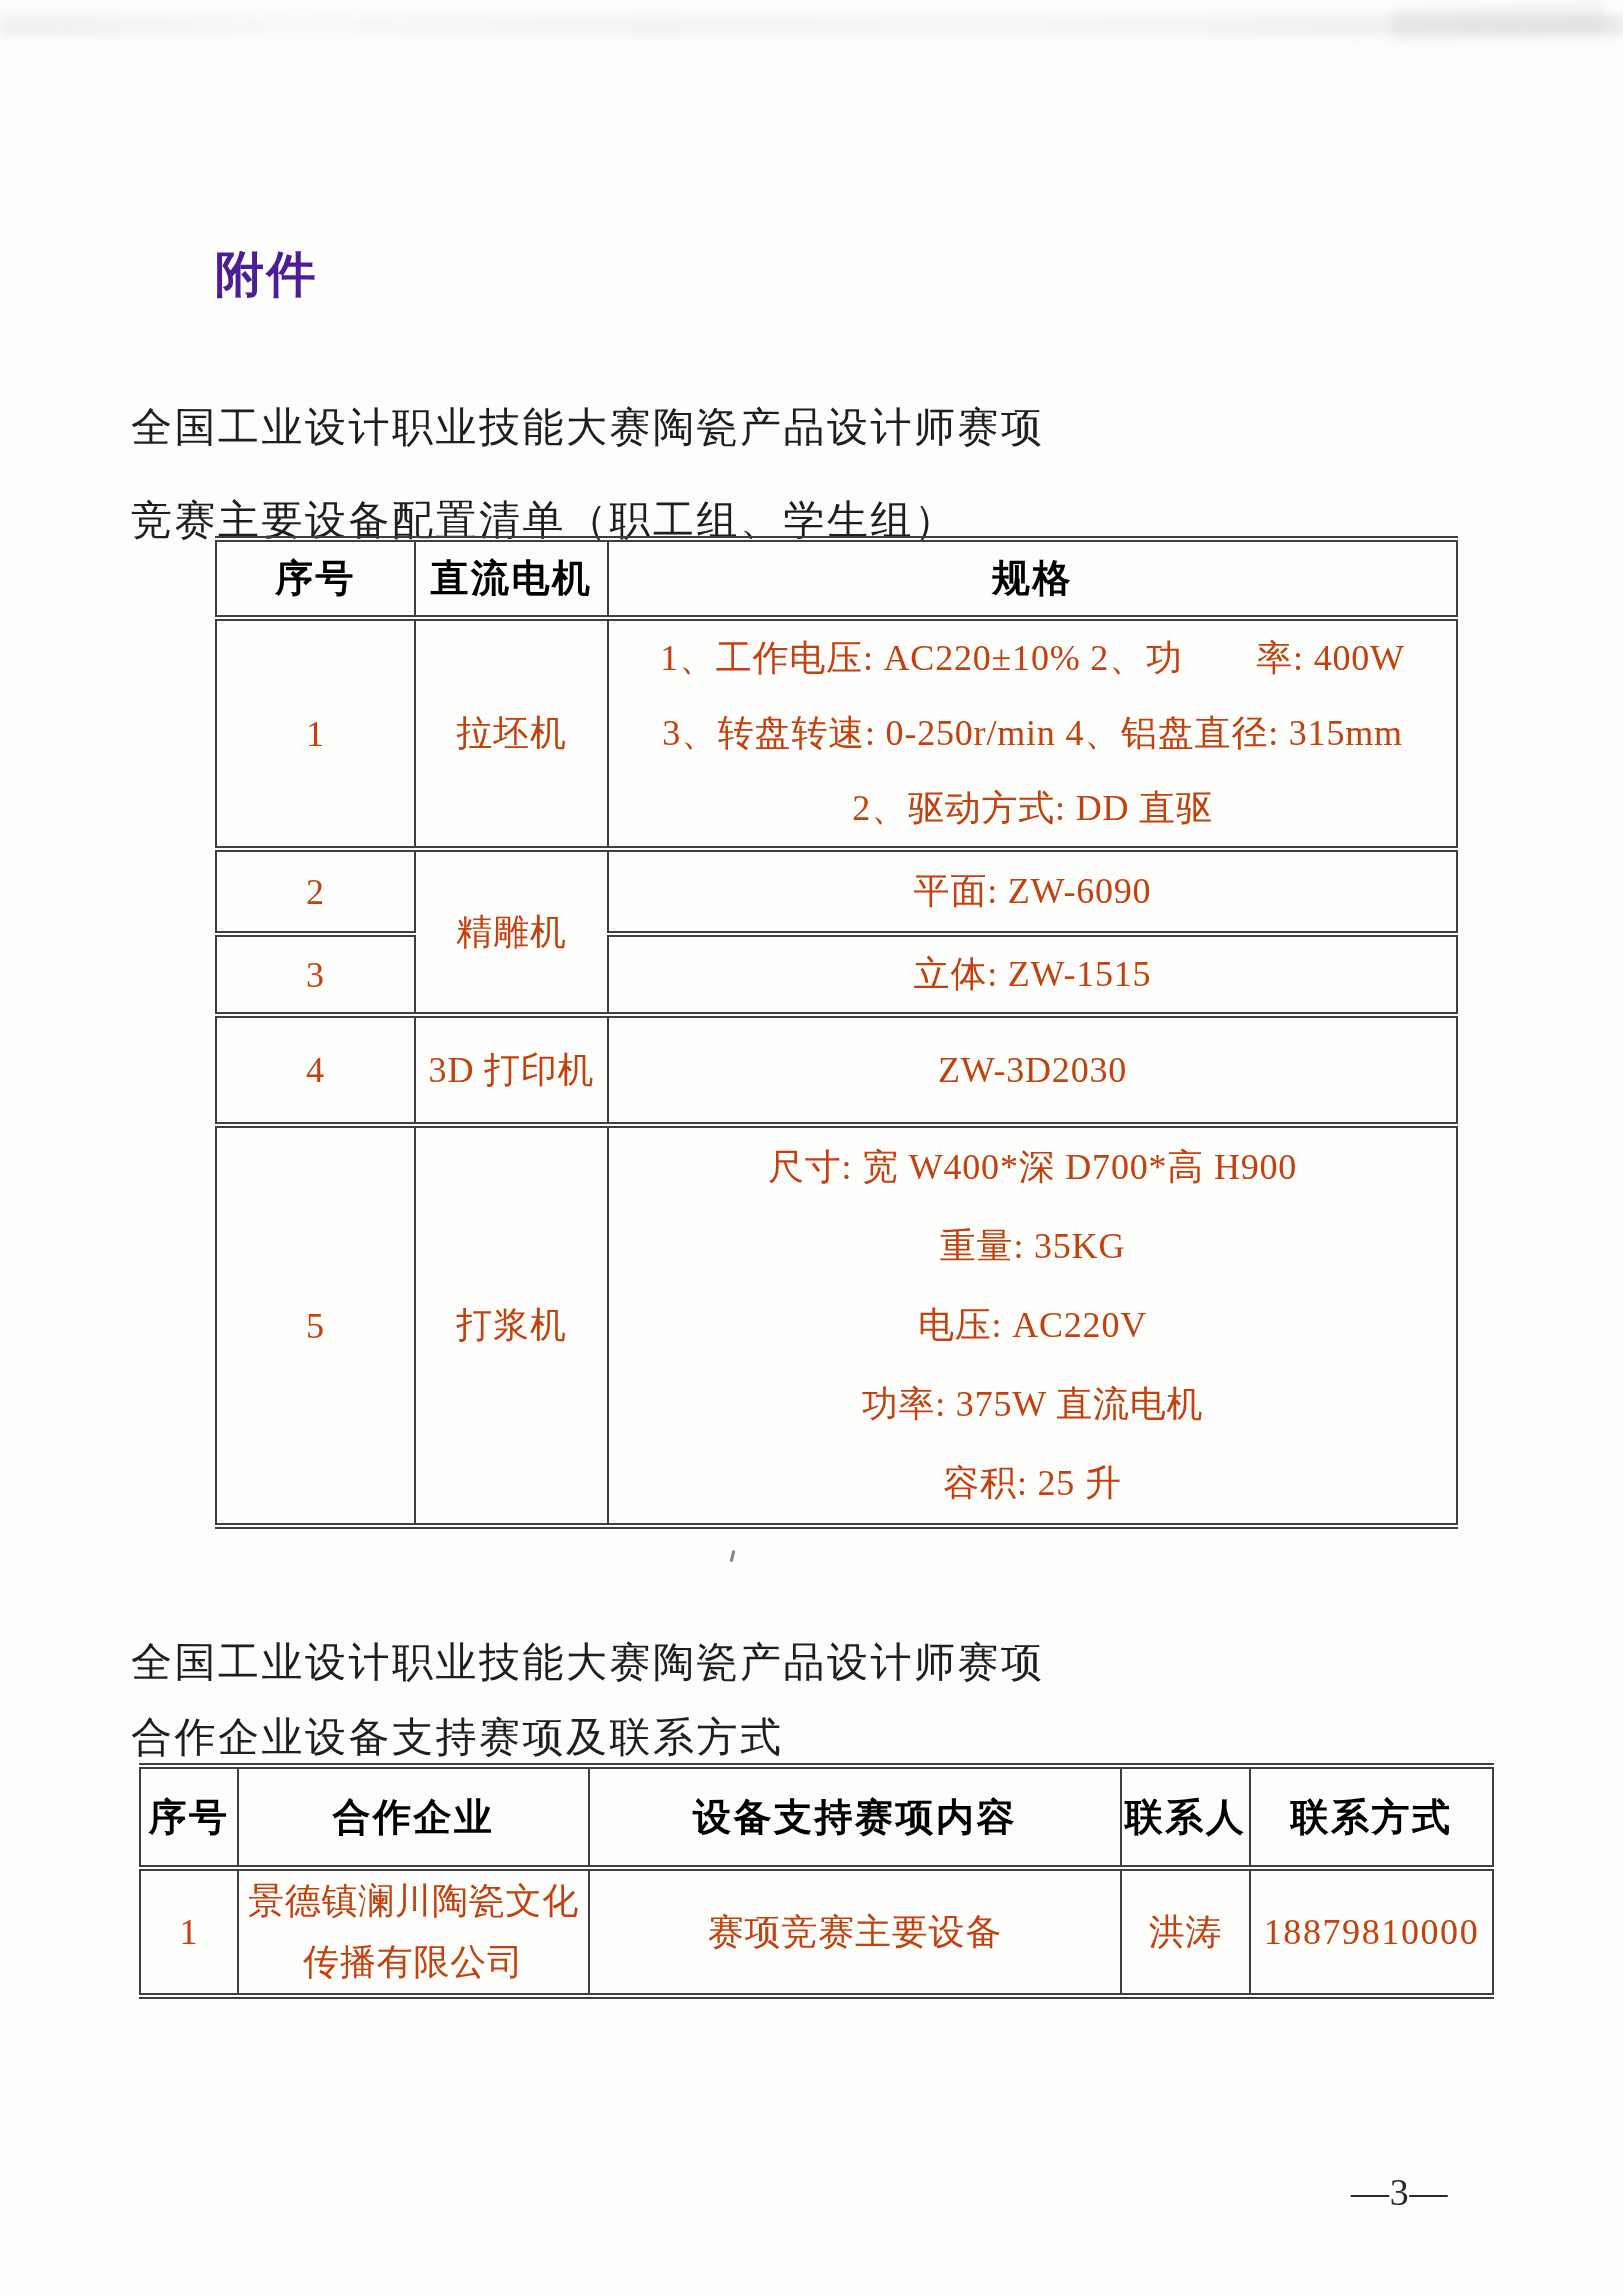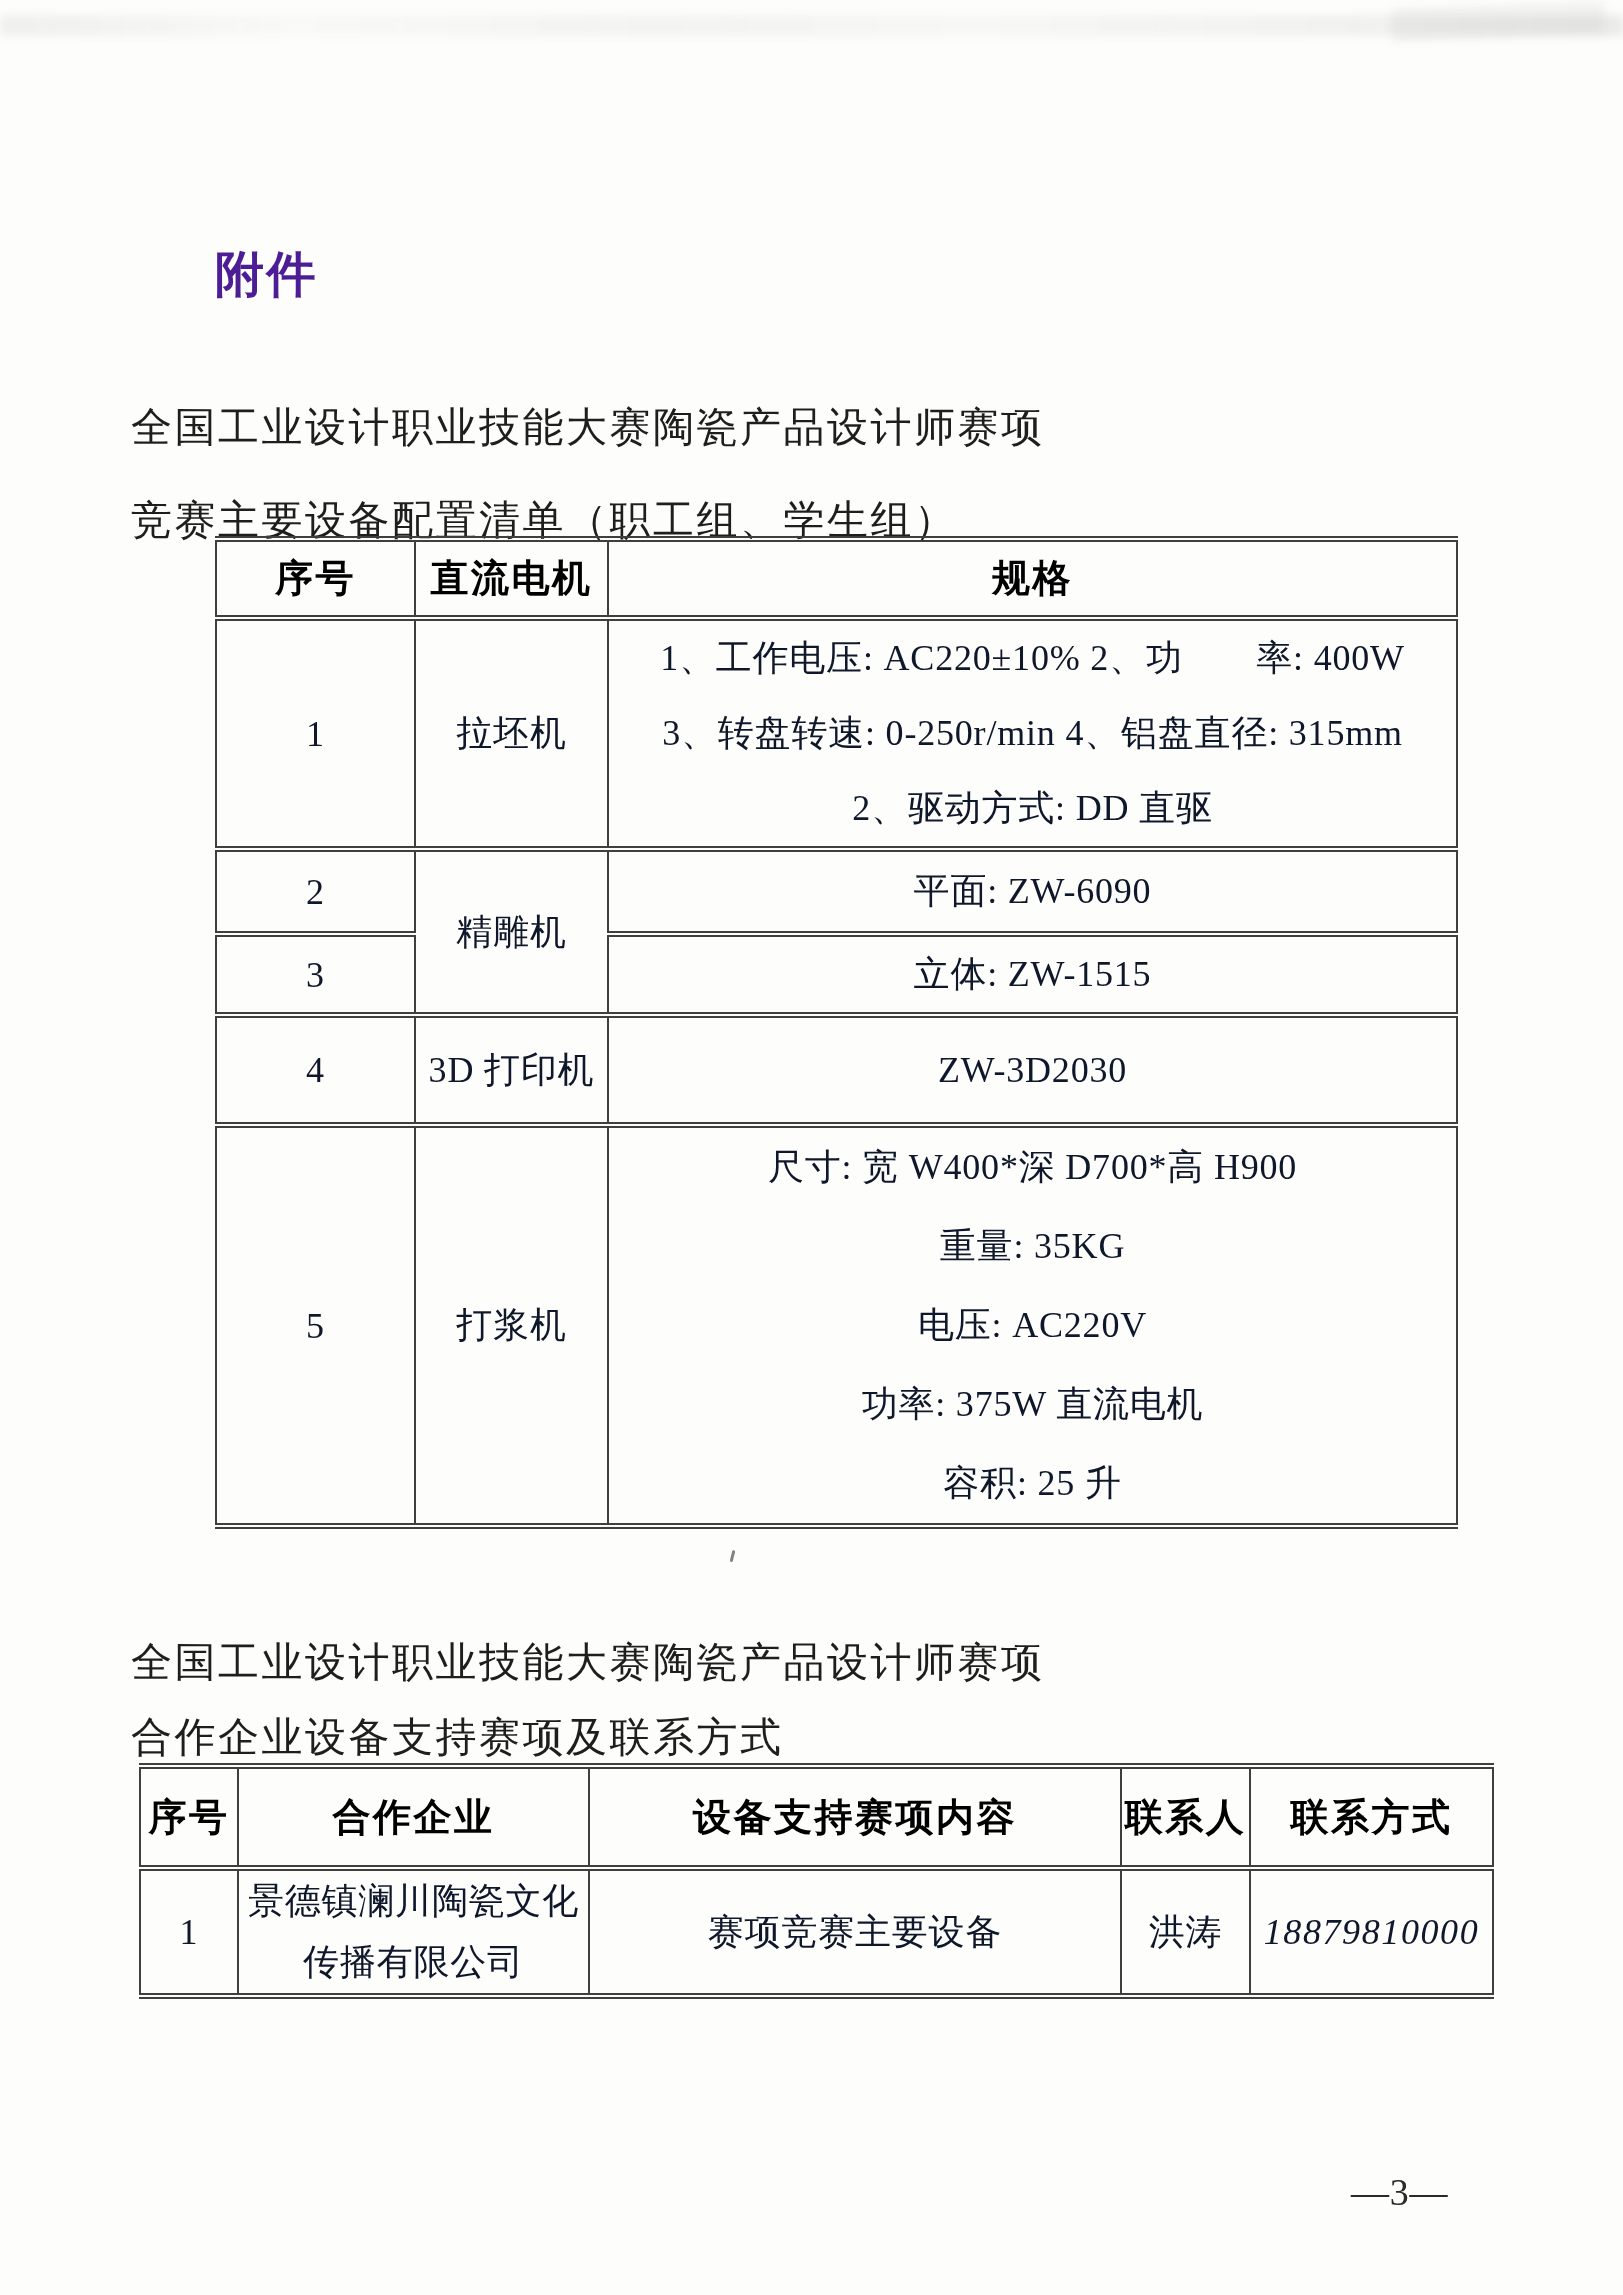--- a/index.html
+++ b/index.html
@@ -85,38 +85,38 @@
   }
   th {
     font-size: 38px;
     font-weight: 700;
     letter-spacing: 2.5px;
     color: #000000;
   }
   td {
     font-size: 36px;
     letter-spacing: 0.8px;
-    color: #0f172a;
+    color: #c2410c;
   }
 
   #table1 { left: 215px; top: 536px; width: 1243px; }
   #table1 tr.h  { height: 79px;  }
   #table1 tr.r1 { height: 228px; }
   #table1 tr.r2 { height: 85px; }
   #table1 tr.r3 { height: 72px;  }
   #table1 tr.r4 { height: 110px; }
   #table1 tr.r5 { height: 396px; }
   .spec-line { white-space: pre; line-height: 75px; }
   #table1 tr.r5 .spec-line { line-height: 79px; }
 
   #table2 { left: 139px; top: 1763px; width: 1355px; }
   #table2 tr.h  { height: 102px; }
   #table2 tr.r1 { height: 123px; }
   .company-cell { padding: 0 2px; line-height: 61px; }
-  .phone-cell { letter-spacing: 1.6px; font-style: italic; }
+  .phone-cell { letter-spacing: 1.6px; }
 
   .page-number {
     position: absolute;
     left: 1351px; top: 2170px;
     font-size: 38px;
     letter-spacing: 0.8px;
     color: #2a2a2a;
     white-space: pre;
   }
 </style>

